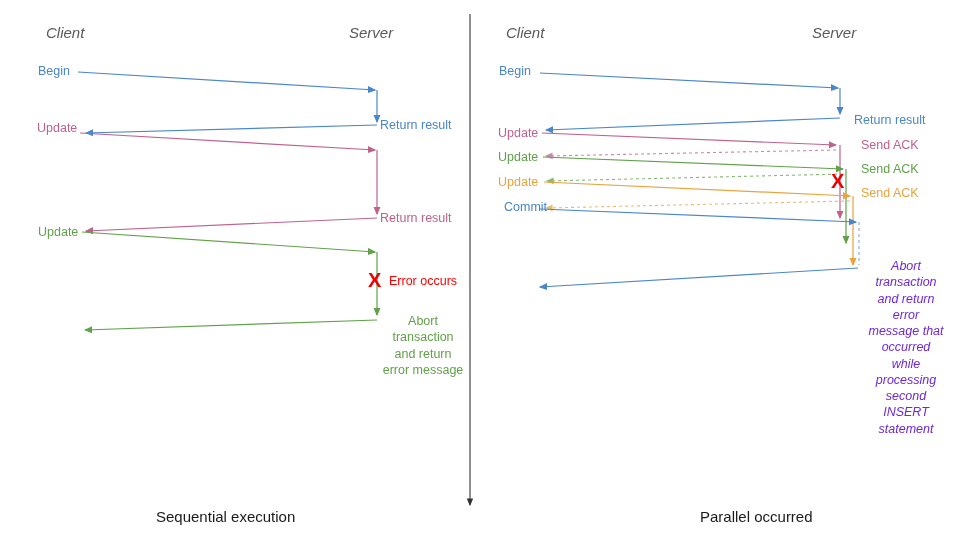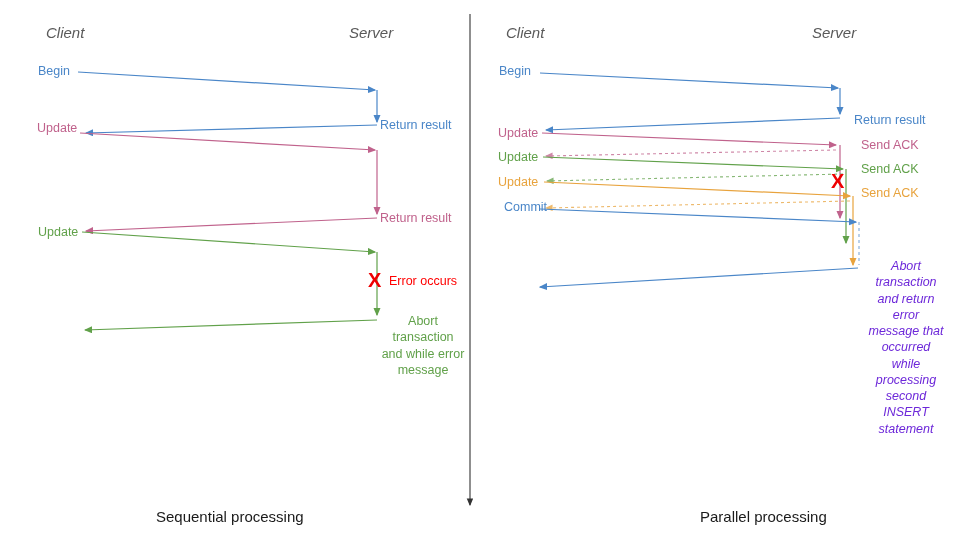--- a/index.html
+++ b/index.html
@@ -99,23 +99,23 @@
 
   <div class="lbl msg" style="left:38px; top:64px;  color:#4a86c8;">Begin</div>
   <div class="lbl msg" style="left:380px;top:118px; color:#4a86c8;">Return result</div>
   <div class="lbl msg" style="left:37px; top:121px; color:#c0628c;">Update</div>
   <div class="lbl msg" style="left:380px;top:211px; color:#c0628c;">Return result</div>
   <div class="lbl msg" style="left:38px; top:225px; color:#61a14a;">Update</div>
 
   <div class="xmark" style="left:368px; top:270px;">X</div>
   <div class="lbl err" style="left:389px; top:274px;">Error occurs</div>
 
-  <div class="lbl msg multiline" style="left:381px; top:313px; width:84px; color:#61a14a;">Abort transaction and while error message</div>
+  <div class="lbl msg multiline" style="left:381px; top:313px; width:84px; color:#61a14a;">Abort transaction and return error message</div>
 
-  <div class="lbl caption" style="left:156px; top:508px;">Sequential processing</div>
+  <div class="lbl caption" style="left:156px; top:508px;">Sequential execution</div>
 
   <div class="lbl actor" style="left:506px; top:24px;">Client</div>
   <div class="lbl actor" style="left:812px; top:24px;">Server</div>
 
   <div class="lbl msg" style="left:499px; top:64px;  color:#4a86c8;">Begin</div>
   <div class="lbl msg" style="left:854px;top:113px; color:#4a86c8;">Return result</div>
 
   <div class="lbl msg" style="left:498px; top:126px; color:#c0628c;">Update</div>
   <div class="lbl msg" style="left:861px; top:138px; color:#c0628c;">Send ACK</div>
 
@@ -124,17 +124,17 @@
 
   <div class="lbl msg" style="left:498px; top:175px; color:#e8a33d;">Update</div>
   <div class="lbl msg" style="left:861px; top:186px; color:#e8a33d;">Send ACK</div>
 
   <div class="lbl msg" style="left:492px; top:200px; color:#4a86c8;margin-left:12px;">Commit</div>
 
   <div class="xmark" style="left:831px; top:171px;">X</div>
 
   <div class="lbl msg multiline" style="left:866px; top:258px; width:80px; color:#6d28d9;font-style:italic;">Abort transaction and return error message that occurred while processing second INSERT statement</div>
 
-  <div class="lbl caption" style="left:700px; top:508px;">Parallel processing</div>
+  <div class="lbl caption" style="left:700px; top:508px;">Parallel occurred</div>
 
   <div class="lbl timelbl" style="left:450px; top:512px;margin-top:35px;">Time</div>
 
 </div>
 
 </body></html>

